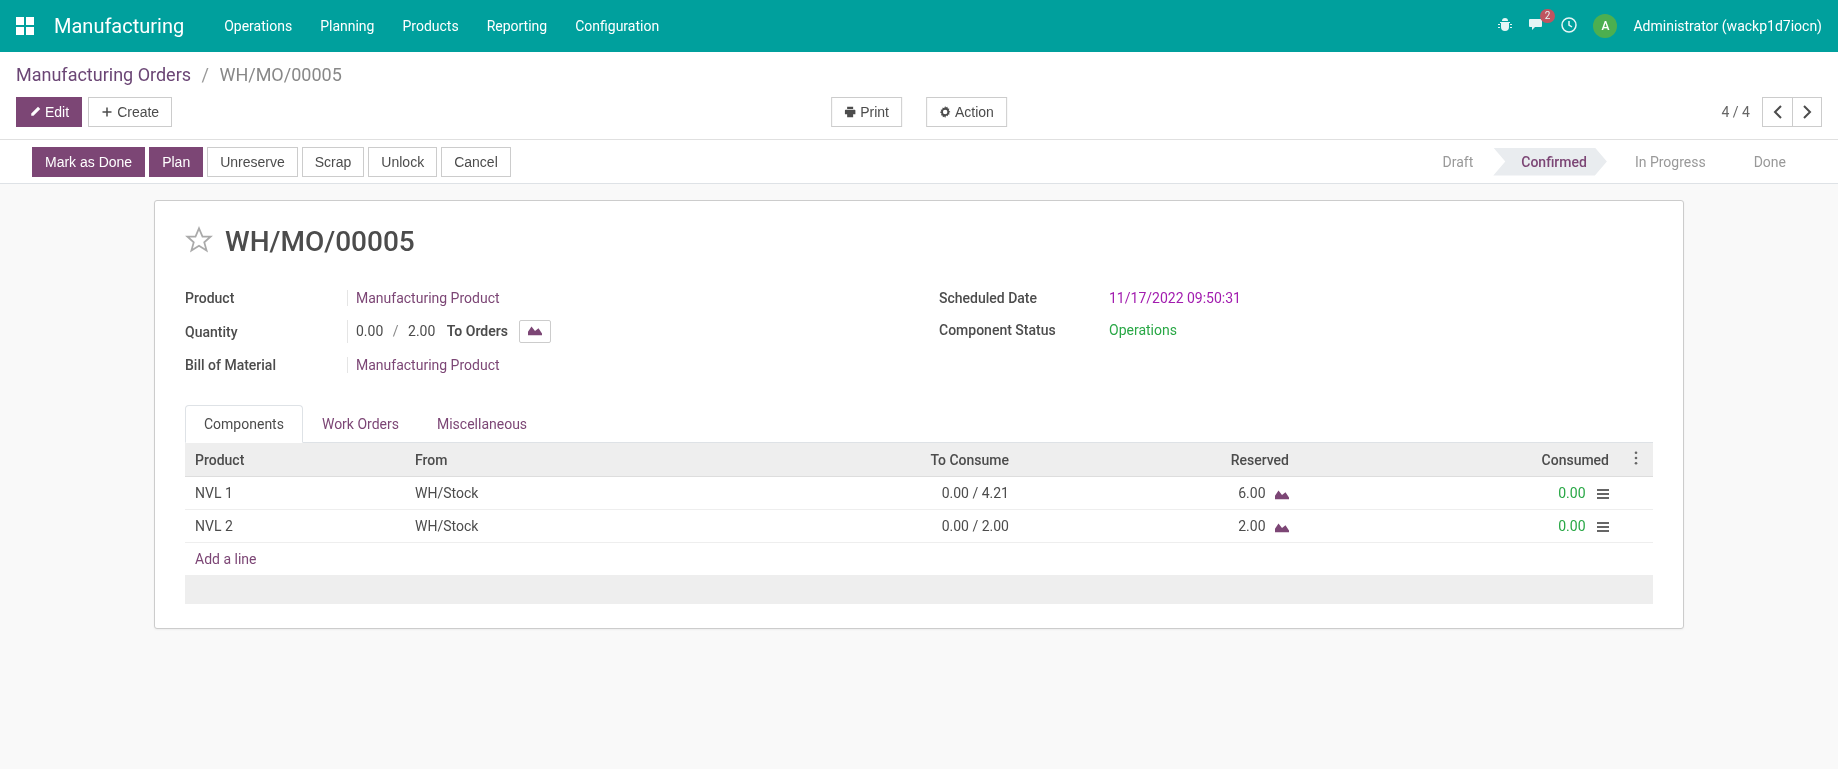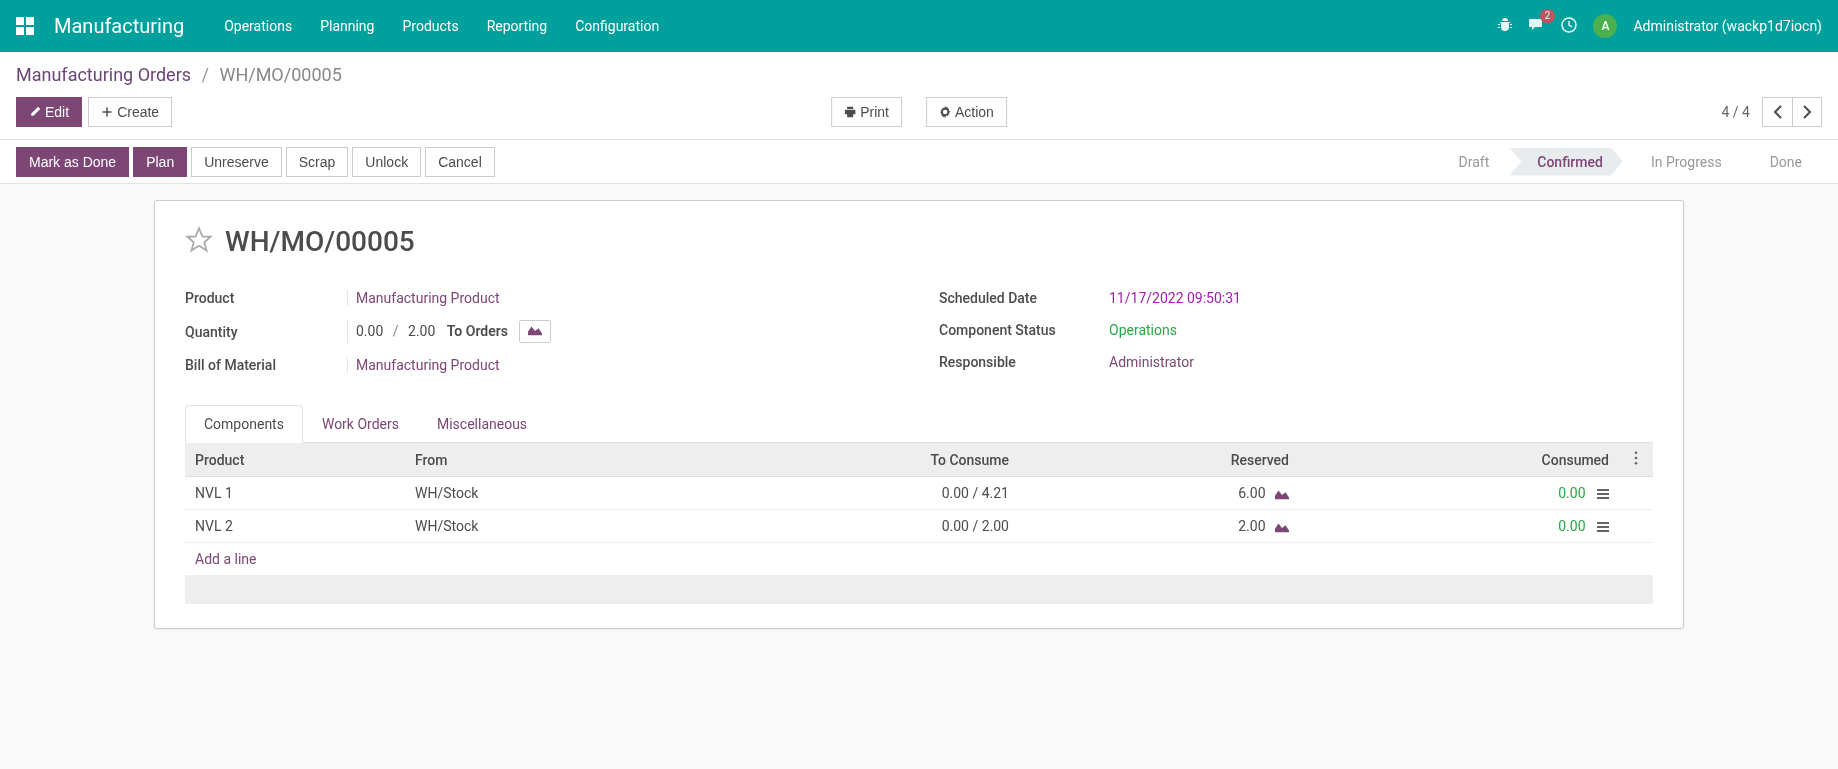--- a/index.html
+++ b/index.html
@@ -32,21 +32,21 @@
     .btn-primary { background: #7c4675; border-color: #7c4675; color: white; }
     .btn svg, .btn .ico { width: 12px; height: 12px; }
     .cp-center { display: flex; gap: 24px; margin-left: auto; margin-right: auto; position: absolute; left: 50%; transform: translateX(-50%); }
     .cp-right { margin-left: auto; display: flex; align-items: center; gap: 12px; }
     .pager { color: #666; font-size: 14px; }
     .pager-btns { display: flex; }
     .pager-btns button { border: 1px solid #ccc; background: white; width: 30px; height: 30px; cursor: pointer; display: flex; align-items: center; justify-content: center; }
     .pager-btns button:first-child { border-right: none; }
     
     
-    .status-header { background: #fff; border-bottom: 1px solid #dee2e6; padding: 0 16px; display: flex; align-items: center; height: 44px; }
+    .status-header { background: #fff; border-bottom: 1px solid #dee2e6; padding: 0 32px; display: flex; align-items: center; height: 44px; }
     .status-btns { display: flex; gap: 4px; }
     .status-steps { margin-left: auto; display: flex; align-items: center; justify-content: space-between; }
     .step { position: relative; padding: 6px 20px 6px 28px; font-size: 14px; color: #999; }
     .step.active { background: #e9ecef; color: #7c4675; font-weight: 500; clip-path: polygon(0 0, calc(100% - 12px) 0, 100% 50%, calc(100% - 12px) 100%, 0 100%, 12px 50%); }
     .step:first-child { padding-left: 16px; }
     
     
     .form-sheet-bg { padding: 16px; }
     .form-sheet { background: white; border: 1px solid #ccc; border-radius: 3px; padding: 24px 30px; max-width: 1530px; margin: 0 auto; box-shadow: 0 1px 2px rgba(0,0,0,0.05); }
     .title-row { display: flex; align-items: center; gap: 12px; margin-bottom: 24px; }
@@ -225,24 +225,20 @@
         </div>
       </div>
       <div class="form-col">
         <div class="form-row">
           <div class="form-label">Scheduled Date</div>
           <div class="form-value"><span class="val-date">11/17/2022 09:50:31</span></div>
         </div>
         <div class="form-row">
           <div class="form-label">Component Status</div>
           <div class="form-value"><span class="val-green">Operations</span></div>
-        </div>
-        <div class="form-row">
-          <div class="form-label">Responsible</div>
-          <div class="form-value"><span class="val-link">Administrator</span></div>
         </div>
       </div>
     </div>
 
     <div class="tabs">
       <div class="tab active">Components</div>
       <div class="tab">Work Orders</div>
       <div class="tab">Miscellaneous</div>
     </div>
 

